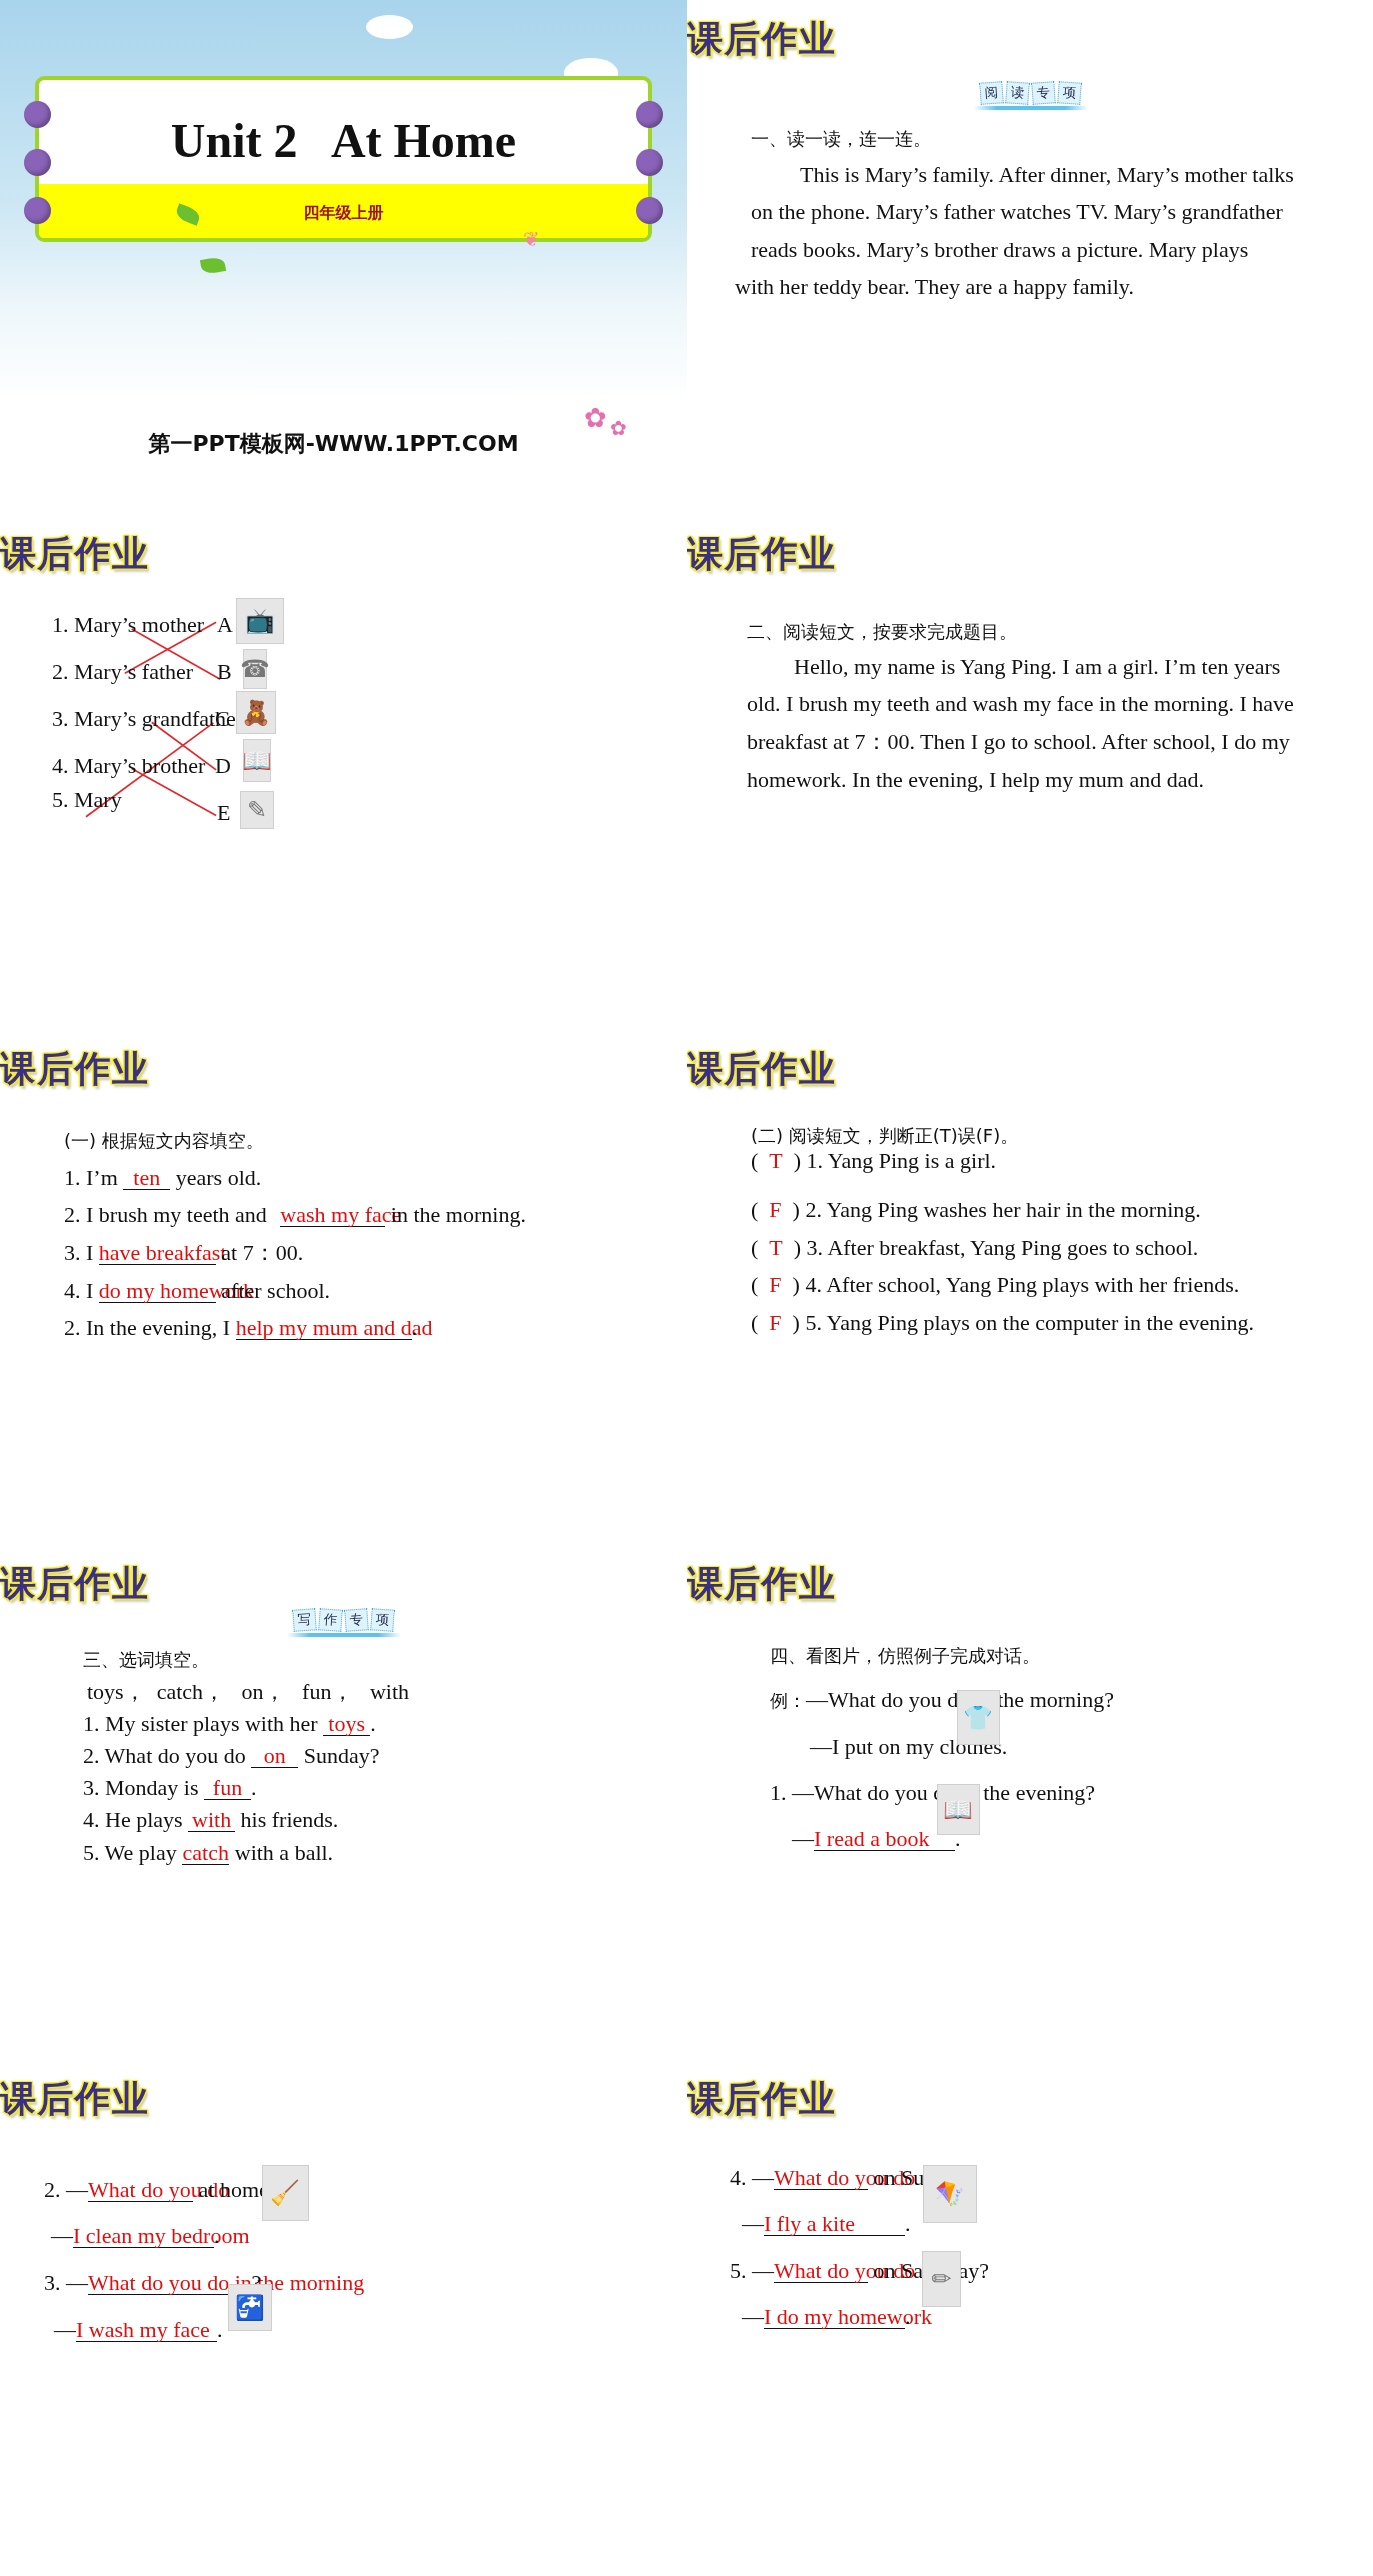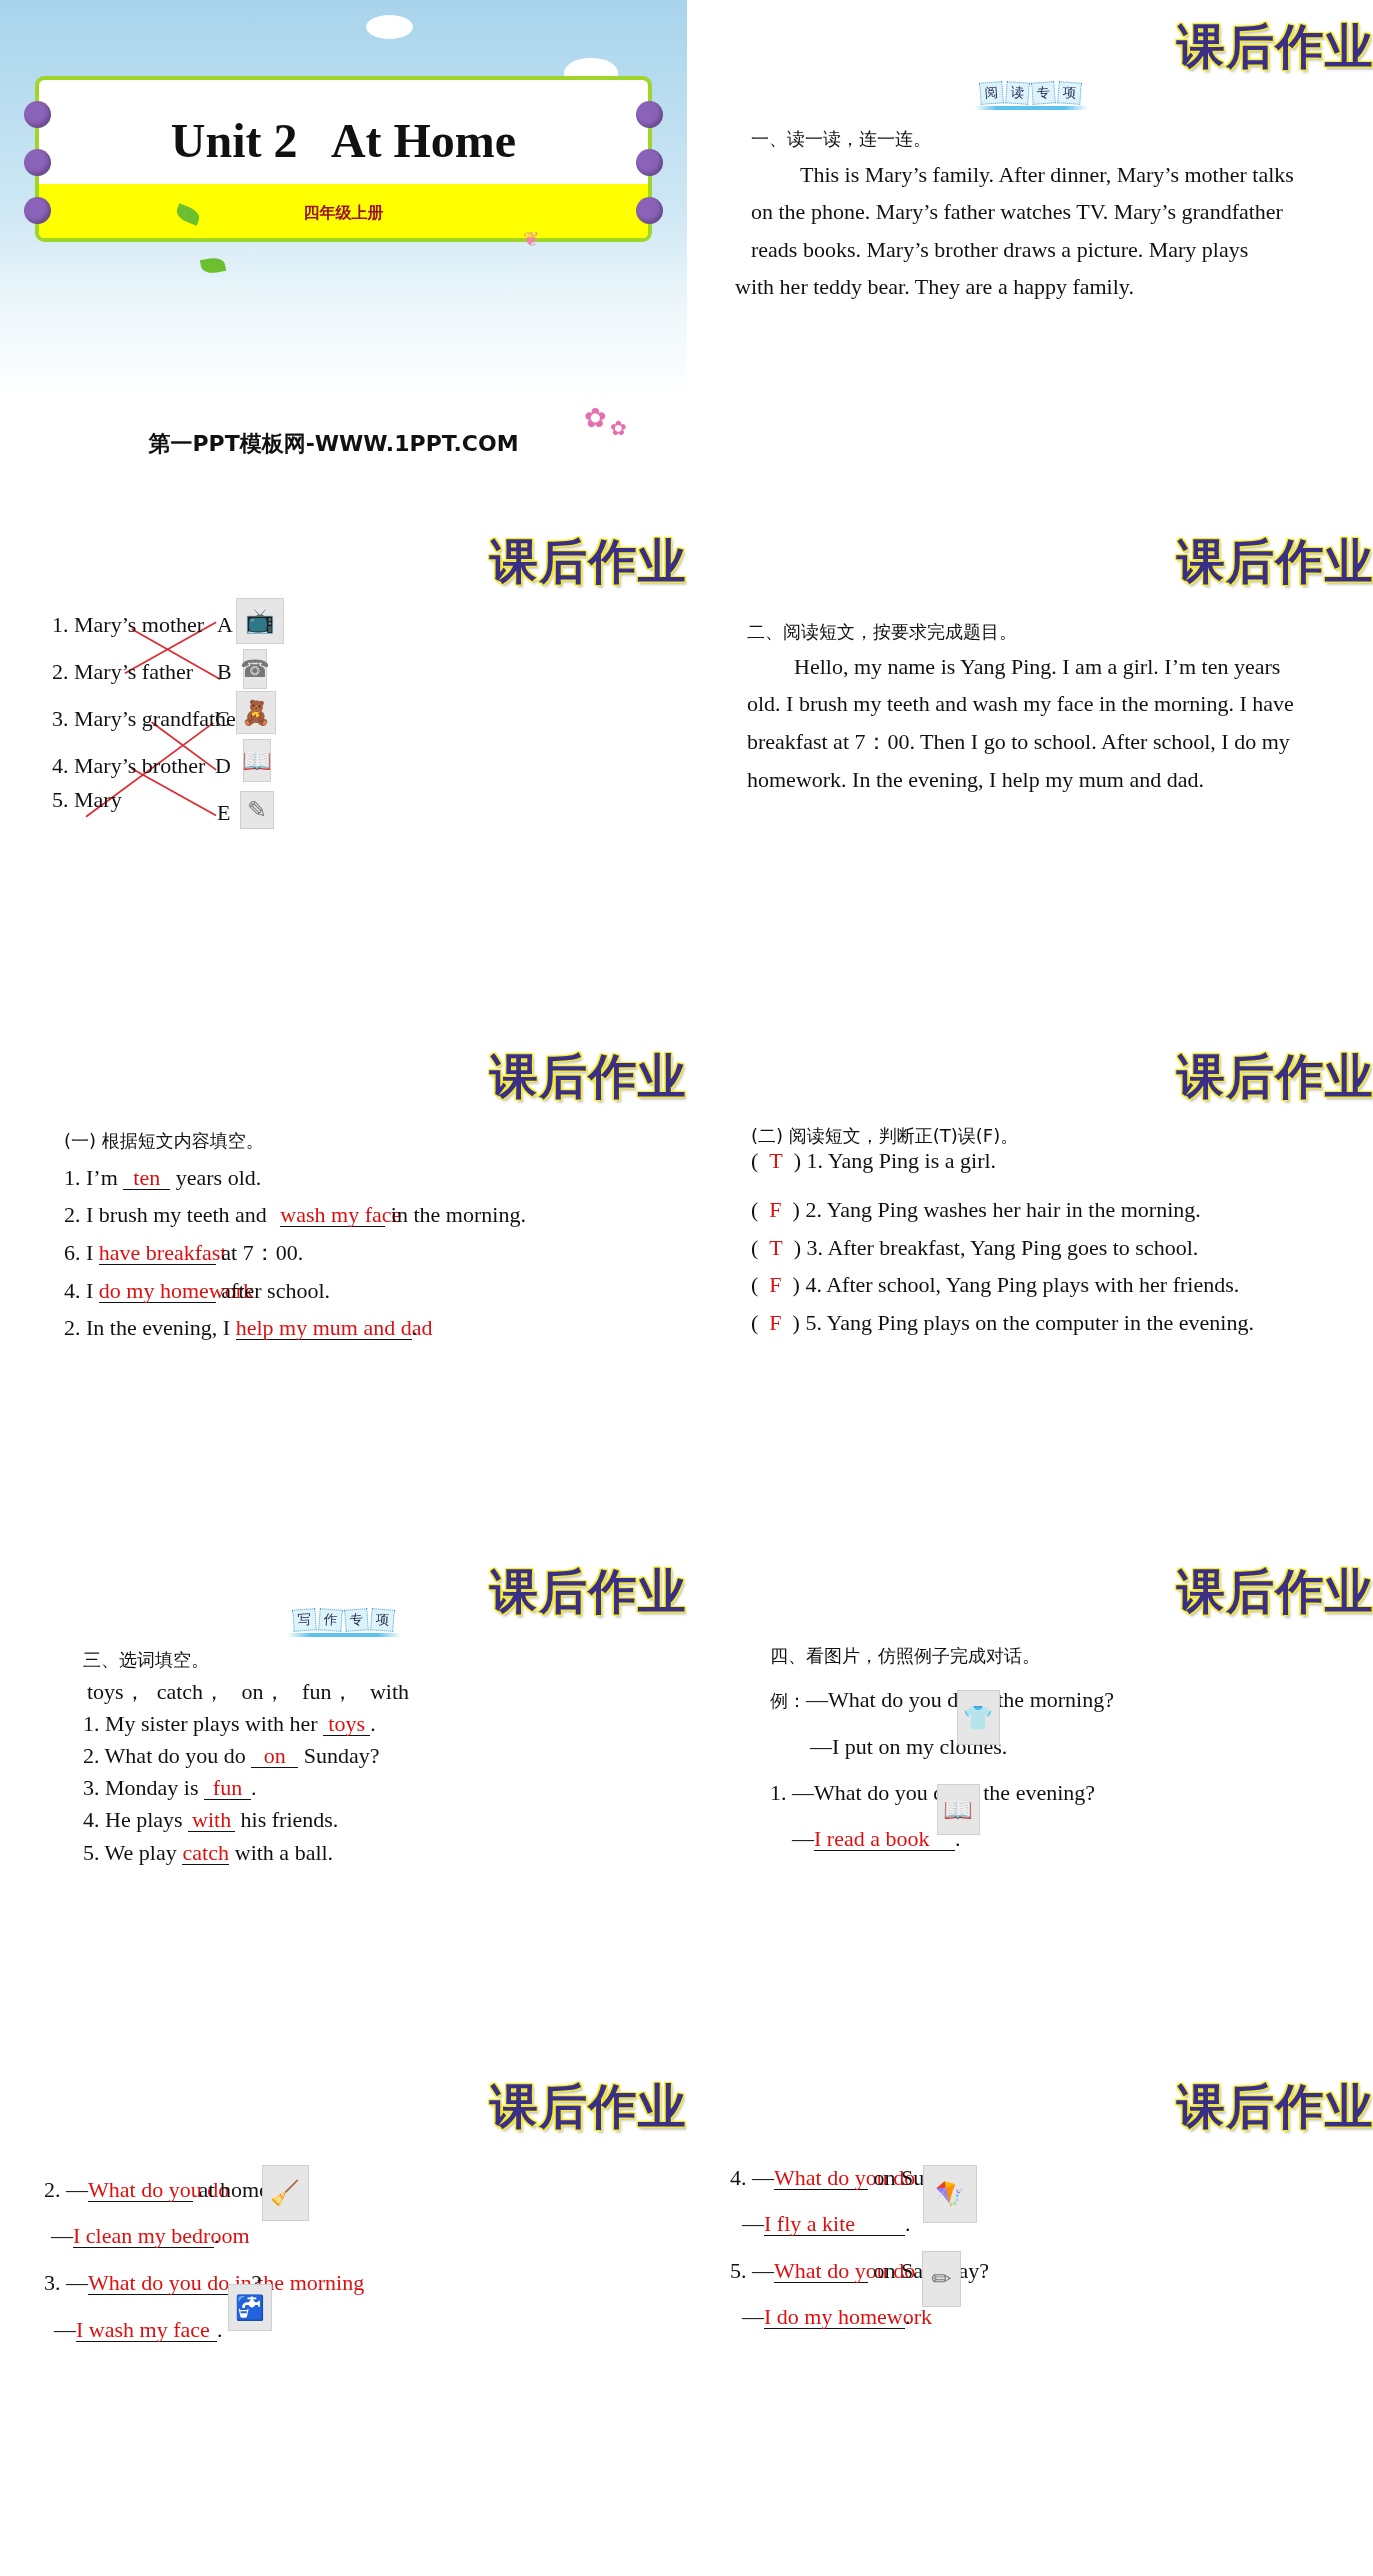--- a/index.html
+++ b/index.html
@@ -2,22 +2,22 @@
 <html style="font-size:10.7px"><head>
 <meta charset="utf-8">
 <style>
   * { box-sizing: border-box; margin: 0; padding: 0; }
   html, body { width: 1374px; height: 2576px; background: #ffffff; overflow: hidden; }
   body { font-family: "Liberation Serif", serif; color: #111; }
   .grid { display: grid; grid-template-columns: 687px 687px; grid-auto-rows: 515px; width: 1374px; }
   .slide { position: relative; width: 687px; height: 515px; background: #fff; overflow: hidden; }
 
   
-  .hw-title { position: absolute; left: 0; right: 0; top: 14.8px; text-align: right;
-    font-family: "DejaVu Sans", sans-serif; font-weight: bold; font-size: 48px; letter-spacing: 1.3px;
+  .hw-title { position: absolute; left: 0; right: 0; top: 14.8px; text-align: left;
+    font-family: "DejaVu Sans", sans-serif; font-weight: bold; font-size: 36px; letter-spacing: 1.3px;
     color: #3a2f86;
     text-shadow: 0 0 2px #f6ec2a, 0 0 3.4px #f6ec2a, 1.3px 1.3px 0 #f6ec2a, -1.3px -1.3px 0 #f6ec2a, 1.3px -1.3px 0 #f6ec2a, -1.3px 1.3px 0 #f6ec2a, 2px 2.7px 2.7px rgba(0,0,0,0.25); }
 
   .section-banner { position: absolute; left: 50%; transform: translateX(-50%); width: 114px; height: 29.5px; }
   .section-banner .tiles { display: flex; justify-content: center; gap: 2.7px; }
   .section-banner .tile { width: 23px; height: 21.5px; border: 1.3px dotted #4aa8d8; background: #dff3fb;
     font-family: "DejaVu Sans", sans-serif; font-size: 13.4px; color: #1d2a50; text-align: center; line-height: 19px; transform: rotate(-4deg); }
   .section-banner .tile:nth-child(even) { transform: rotate(4deg); }
   .section-banner .wave { height: 4px; margin-top: 2.7px; background: linear-gradient(90deg, transparent, #5cc3ee 20%, #5cc3ee 80%, transparent); border-radius: 2px; }
 
@@ -126,21 +126,21 @@
   <div class="slide">
     <div class="hw-title">课后作业</div>
     <div class="abs zh" style="left:64px;top:99px;">(一) 根据短文内容填空。</div>
     <div class="abs txt" style="left:64px;top:137px;">
       <span>1. I’m </span><span class="blank ans" style="width:47px;">ten</span><span> years old.</span>
     </div>
     <div class="abs txt" style="left:64px;top:174px;">
       <span>2. I brush my teeth and </span><span class="blank ans" style="width:105px;margin-left:8px;">wash my face</span><span> in the morning.</span>
     </div>
     <div class="abs txt" style="left:64px;top:212px;">
-      <span>6. I </span><span class="blank ans" style="width:117px;">have breakfast</span><span> at 7：00.</span>
+      <span>3. I </span><span class="blank ans" style="width:117px;">have breakfast</span><span> at 7：00.</span>
     </div>
     <div class="abs txt" style="left:64px;top:250px;">
       <span>4. I </span><span class="blank ans" style="width:117px;">do my homework</span><span> after school.</span>
     </div>
     <div class="abs txt" style="left:64px;top:287px;">
       <span>2. In the evening, I </span><span class="blank ans" style="width:176px;">help my mum and dad</span><span>.</span>
     </div>
   </div>
 
   <div class="slide">

